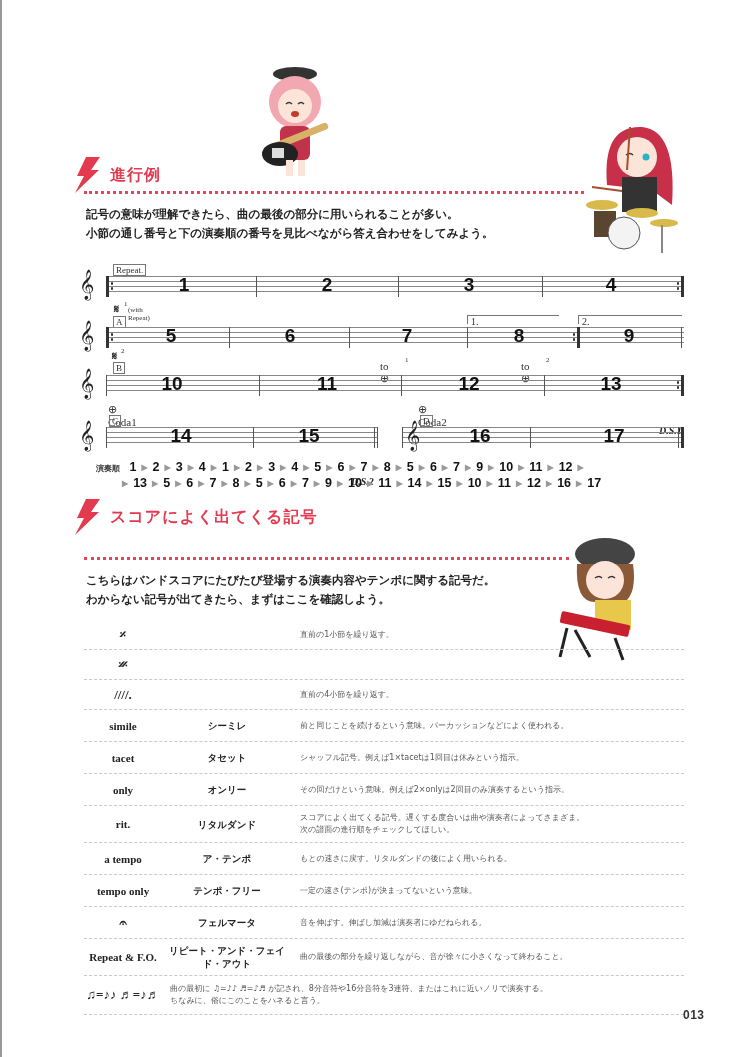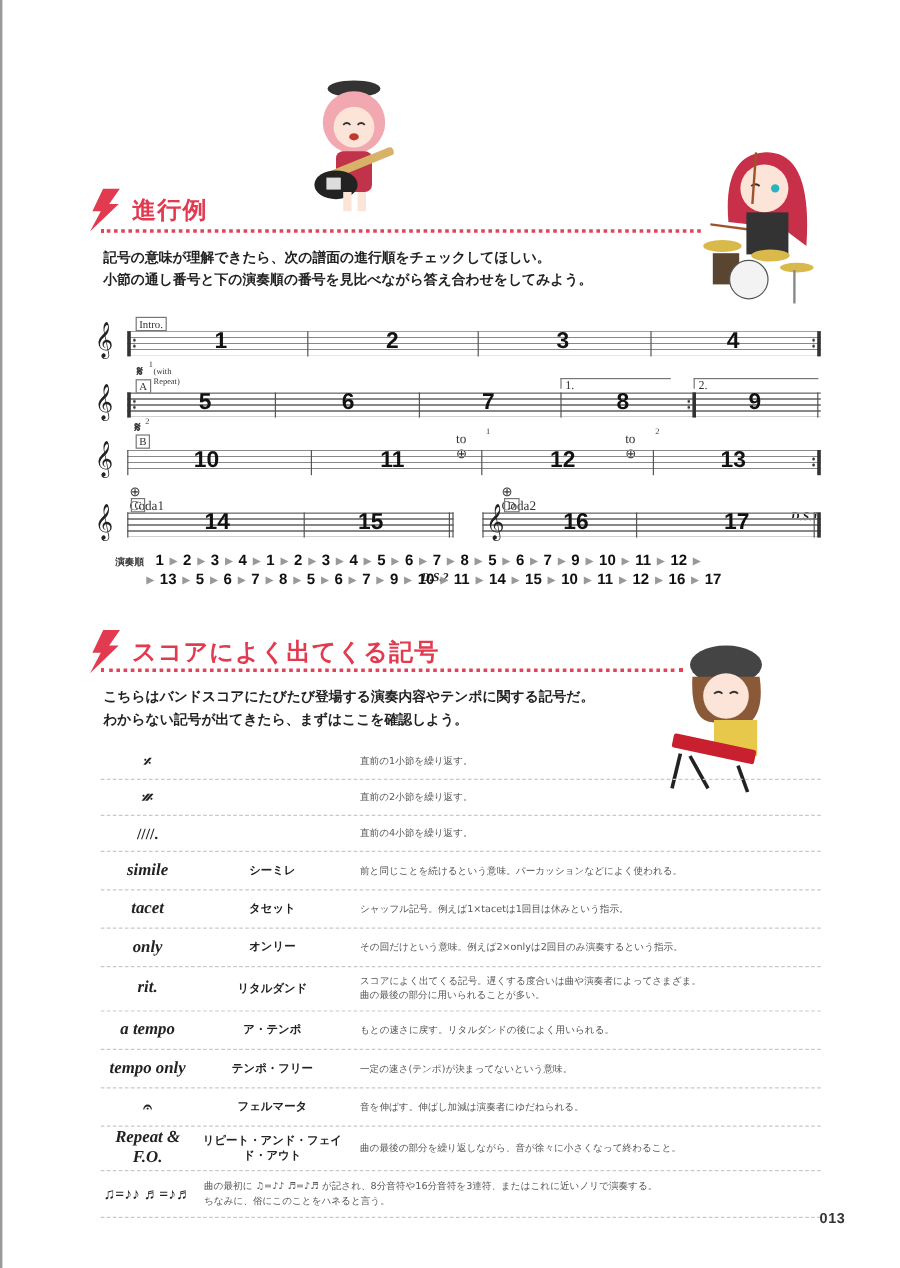--- a/index.html
+++ b/index.html
@@ -6,21 +6,21 @@
   body {
     width:750px; height:1057px; background:#ffffff; position:relative; overflow:hidden;
     font-family:"DejaVu Sans", sans-serif; color:#222;
   }
   .page-border { position:absolute; left:0; top:0; width:2px; height:1057px; background:#9a9a9a; }
   .abs { position:absolute; }
 
   
   .sec-head { position:absolute; left:72px; display:flex; align-items:center; }
   .bolt { width:30px; height:36px; }
-  .sec-title { color:#e23a4f; font-size:20px; font-weight:bold; margin-left:8px; letter-spacing:1px; }
+  .sec-title { color:#e23a4f; font-size:16px; font-weight:bold; margin-left:8px; letter-spacing:1px; }
   .dotline { position:absolute; left:84px; height:0; border-top:3px dotted #e2445a; }
   .intro { position:absolute; left:86px; font-size:11.5px; font-weight:bold; line-height:19px; color:#222; }
 
   
   .staff-row { position:absolute; height:24px; }
   .staff-lines { position:absolute; left:0; right:0; top:0; height:20px;
     background: repeating-linear-gradient(to bottom, #888 0 1px, transparent 1px 5px); }
   .clef { position:absolute; font-family:"DejaVu Serif", serif; font-size:26px; line-height:26px; top:-5px; left:-27px; color:#222; }
   .barline { position:absolute; top:0; width:1px; height:21px; background:#555; }
   .barline.thick { width:3px; background:#333; }
@@ -34,21 +34,21 @@
 
   
   .order { position:absolute; font-family:"Liberation Sans", sans-serif; font-weight:bold; font-size:12.5px; color:#111; }
   .order-label { font-size:8px; font-weight:bold; margin-right:6px; color:#333; }
   .order span.n { display:inline-block; }
   .order span.arr { display:inline-block; color:#999; font-size:8px; margin:0 5px; transform:translateY(-1px); }
 
   
   .sym-table { position:absolute; left:84px; top:620px; width:600px; }
   .sym-row { position:relative; display:flex; align-items:center; border-bottom:1px dashed #c9c9c9; }
-  .sym-col { width:78px; text-align:center; font-family:"Liberation Serif", serif; font-style:italic; font-weight:bold; font-size:14px; color:#222; }
+  .sym-col { width:78px; text-align:center; font-family:"Liberation Serif", serif; font-weight:bold; font-size:11px; color:#222; }
   .name-col { width:130px; text-align:center; font-size:9.5px; font-weight:bold; color:#222; line-height:13px; }
   .desc-col { flex:1; font-size:8px; color:#555; line-height:12px; padding-left:8px; }
 
   .page-num { position:absolute; left:683px; top:1008px; font-family:"Liberation Sans", sans-serif; font-size:12px; font-weight:bold; color:#333; letter-spacing:0.5px; }
 </style>
 </head>
 <body>
 
 <div class="page-border"></div>
 
@@ -95,27 +95,27 @@
 </svg>
 
 <div class="sec-head" style="top:157px">
   <svg class="bolt" viewBox="0 0 30 36">
     <path d="M14 0 L28 0 L19 13 L27 13 L3 36 L12 19 L5 19 Z" fill="#e23a4f"></path>
   </svg>
   <span class="sec-title">進行例</span>
 </div>
 <div class="dotline" style="top:191px;width:500px"></div>
 <div class="intro" style="top:205px">
-  <div>記号の意味が理解できたら、次の譜面の進行順をチェックしてほしい。</div>
+  <div>記号の意味が理解できたら、曲の最後の部分に用いられることが多い。</div>
   <div>小節の通し番号と下の演奏順の番号を見比べながら答え合わせをしてみよう。</div>
 </div>
 
 <div class="abs" style="left:0;top:0">
 
-  <span class="mark boxed" style="left:113px;top:264px">Intro.</span>
+  <span class="mark boxed" style="left:113px;top:264px">Repeat.</span>
   <div class="staff-row" style="left:106px;top:276px;width:578px">
     <div class="staff-lines"></div>
     <span class="clef">𝄞</span>
     <div class="barline thick" style="left:0"></div>
     <div class="repeat-dots" style="left:5px"></div>
     <div class="barline" style="left:150px"></div>
     <div class="barline" style="left:292px"></div>
     <div class="barline" style="left:436px"></div>
     <div class="repeat-dots" style="left:571px"></div>
     <div class="barline thick" style="left:575px"></div>
@@ -197,21 +197,21 @@
     <span class="meas-num" style="left:78px">16</span>
     <span class="meas-num" style="left:212px">17</span>
   </div>
 </div>
 
 <div class="order" id="order1" style="left:96px;top:460px">
   <span class="order-label">演奏順</span>
 <span class="n">1</span><span class="arr">▶</span><span class="n">2</span><span class="arr">▶</span><span class="n">3</span><span class="arr">▶</span><span class="n">4</span><span class="arr">▶</span><span class="n">1</span><span class="arr">▶</span><span class="n">2</span><span class="arr">▶</span><span class="n">3</span><span class="arr">▶</span><span class="n">4</span><span class="arr">▶</span><span class="n">5</span><span class="arr">▶</span><span class="n">6</span><span class="arr">▶</span><span class="n">7</span><span class="arr">▶</span><span class="n">8</span><span class="arr">▶</span><span class="n">5</span><span class="arr">▶</span><span class="n">6</span><span class="arr">▶</span><span class="n">7</span><span class="arr">▶</span><span class="n">9</span><span class="arr">▶</span><span class="n">10</span><span class="arr">▶</span><span class="n">11</span><span class="arr">▶</span><span class="n">12</span><span class="arr">▶</span></div>
 <div class="order" id="order2" style="left:117px;top:476px"><span class="arr">▶</span><span class="n">13</span><span class="arr">▶</span><span class="n">5</span><span class="arr">▶</span><span class="n">6</span><span class="arr">▶</span><span class="n">7</span><span class="arr">▶</span><span class="n">8</span><span class="arr">▶</span><span class="n">5</span><span class="arr">▶</span><span class="n">6</span><span class="arr">▶</span><span class="n">7</span><span class="arr">▶</span><span class="n">9</span><span class="arr">▶</span><span class="n">10</span><span class="arr">▶</span><span class="n">11</span><span class="arr">▶</span><span class="n">14</span><span class="arr">▶</span><span class="n">15</span><span class="arr">▶</span><span class="n">10</span><span class="arr">▶</span><span class="n">11</span><span class="arr">▶</span><span class="n">12</span><span class="arr">▶</span><span class="n">16</span><span class="arr">▶</span><span class="n">17</span></div>
 
-<div class="sec-head" style="top:525px">
+<div class="sec-head" style="top:499px">
   <svg class="bolt" viewBox="0 0 30 36">
     <path d="M14 0 L28 0 L19 13 L27 13 L3 36 L12 19 L5 19 Z" fill="#e23a4f"></path>
   </svg>
   <span class="sec-title">スコアによく出てくる記号</span>
 </div>
 <div class="dotline" style="top:557px;width:485px"></div>
 <div class="intro" style="top:571px">
   <div>こちらはバンドスコアにたびたび登場する演奏内容やテンポに関する記号だ。</div>
   <div>わからない記号が出てきたら、まずはここを確認しよう。</div>
 </div>
@@ -220,23 +220,20 @@
     <div class="sym-row" style="height: 29px;">
       <div class="sym-col" style="font-style: normal; font-size: 13px;">𝄎</div>
       <div class="name-col"></div>
       <div class="desc-col">
         <div>直前の1小節を繰り返す。</div>
       </div>
     </div>
     <div class="sym-row" style="height: 29px;">
       <div class="sym-col" style="font-style: normal; font-size: 13px;">𝄏</div>
       <div class="name-col"></div>
-      <div class="desc-col">
-        <div>直前の2小節を繰り返す。</div>
-      </div>
     </div>
     <div class="sym-row" style="height: 29px;">
       <div class="sym-col" style="font-style: normal; font-size: 13px;">////.</div>
       <div class="name-col"></div>
       <div class="desc-col">
         <div>直前の4小節を繰り返す。</div>
       </div>
     </div>
     <div class="sym-row" style="height: 31px;">
       <div class="sym-col">simile</div>
@@ -257,21 +254,21 @@
       <div class="name-col">オンリー</div>
       <div class="desc-col">
         <div>その回だけという意味。例えば2×onlyは2回目のみ演奏するという指示。</div>
       </div>
     </div>
     <div class="sym-row" style="height: 36px;">
       <div class="sym-col">rit.</div>
       <div class="name-col">リタルダンド</div>
       <div class="desc-col">
         <div>スコアによく出てくる記号。遅くする度合いは曲や演奏者によってさまざま。</div>
-        <div>曲の最後の部分に用いられることが多い。</div>
+        <div>次の譜面の進行順をチェックしてほしい。</div>
       </div>
     </div>
     <div class="sym-row" style="height: 31px;">
       <div class="sym-col">a tempo</div>
       <div class="name-col">ア・テンポ</div>
       <div class="desc-col">
         <div>もとの速さに戻す。リタルダンドの後によく用いられる。</div>
       </div>
     </div>
     <div class="sym-row" style="height: 31px;">

